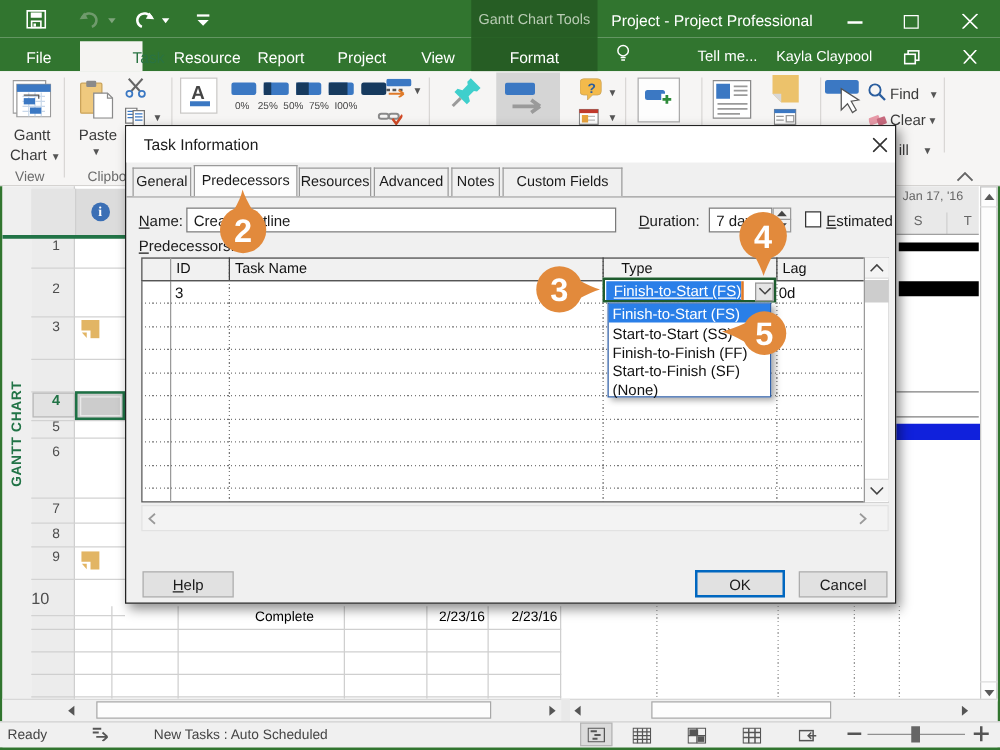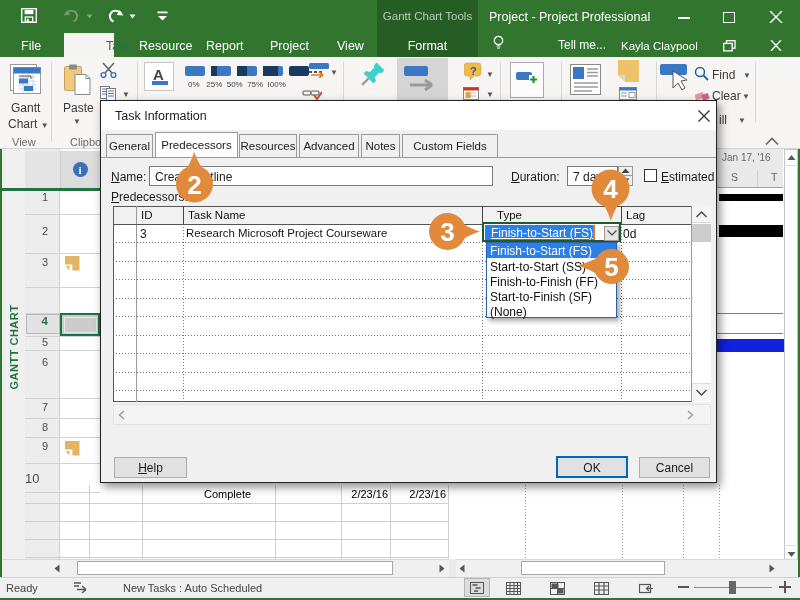--- a/index.html
+++ b/index.html
@@ -423,21 +423,20 @@
   <div class="a" style="left:12px;top:122.5px;width:598px;height:1px;background:#555;"></div>
   <div class="a" style="left:82px;top:105px;width:1px;height:18px;background:#444;"></div>
   <div class="a" style="left:381px;top:105px;width:1px;height:18px;background:#444;"></div>
   <div class="a" style="left:520px;top:105px;width:1px;height:18px;background:#444;"></div>
   <div class="tx" style="left:40px;top:108px;font-size:11.5px;color:#111;">ID</div>
   <div class="tx" style="left:87px;top:108px;font-size:11.5px;color:#111;">Task Name</div>
   <div class="tx" style="left:525px;top:108px;font-size:11.5px;color:#111;">Lag</div>
   <div class="tx" style="left:396px;top:108px;font-size:11.5px;color:#111;">Type</div>
 
   <div class="tx" style="left:39px;top:126px;font-size:12px;color:#111;">3</div>
-  <div class="tx" style="left:85px;top:126px;font-size:11.4px;color:#111;">Research Microsoft Project Courseware</div>
   <div class="tx" style="left:522px;top:126px;font-size:12px;color:#111;text-align:right;">0d</div>
 
   <div class="a" style="left:12px;top:141px;width:598px;height:1px;background:repeating-linear-gradient(90deg,#777 0 1px,transparent 1px 3px);"></div>
   <div class="a" style="left:12px;top:159.5px;width:598px;height:1px;background:repeating-linear-gradient(90deg,#777 0 1px,transparent 1px 3px);"></div>
   <div class="a" style="left:12px;top:178px;width:598px;height:1px;background:repeating-linear-gradient(90deg,#777 0 1px,transparent 1px 3px);"></div>
   <div class="a" style="left:12px;top:196.5px;width:598px;height:1px;background:repeating-linear-gradient(90deg,#777 0 1px,transparent 1px 3px);"></div>
   <div class="a" style="left:12px;top:215px;width:598px;height:1px;background:repeating-linear-gradient(90deg,#777 0 1px,transparent 1px 3px);"></div>
   <div class="a" style="left:12px;top:233.5px;width:598px;height:1px;background:repeating-linear-gradient(90deg,#777 0 1px,transparent 1px 3px);"></div>
   <div class="a" style="left:12px;top:252px;width:598px;height:1px;background:repeating-linear-gradient(90deg,#777 0 1px,transparent 1px 3px);"></div>
   <div class="a" style="left:12px;top:270.5px;width:598px;height:1px;background:repeating-linear-gradient(90deg,#777 0 1px,transparent 1px 3px);"></div>

